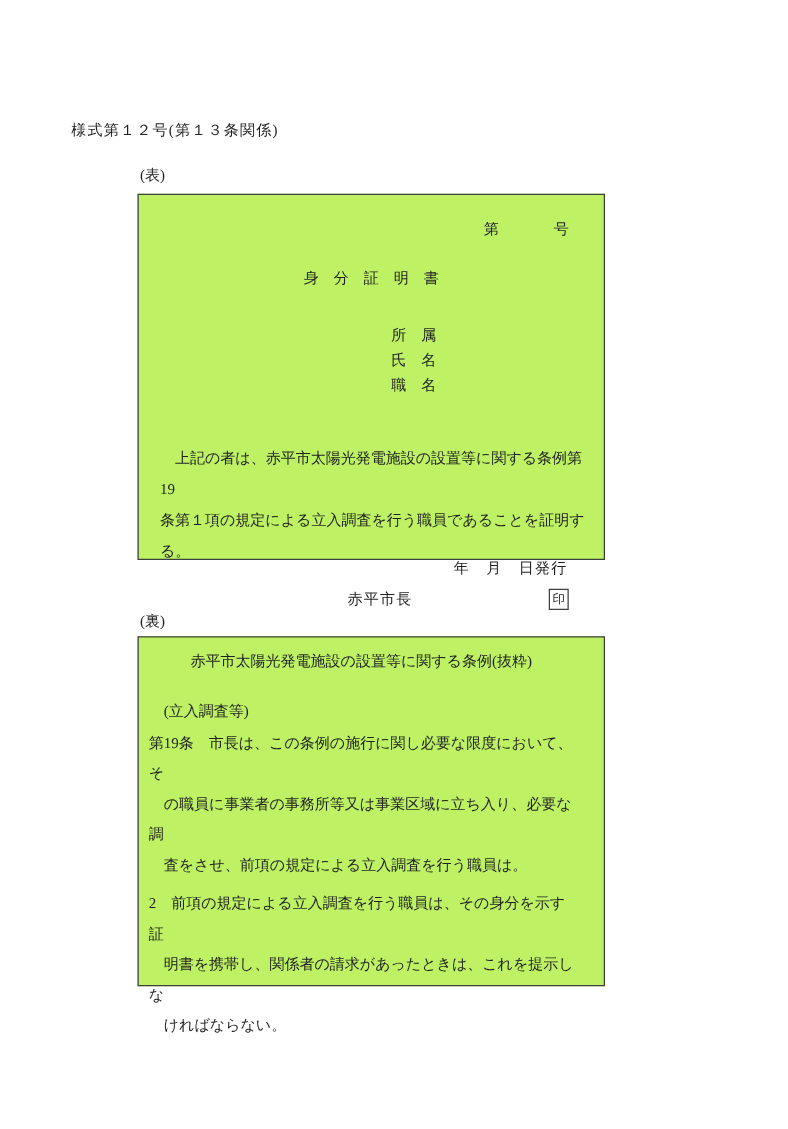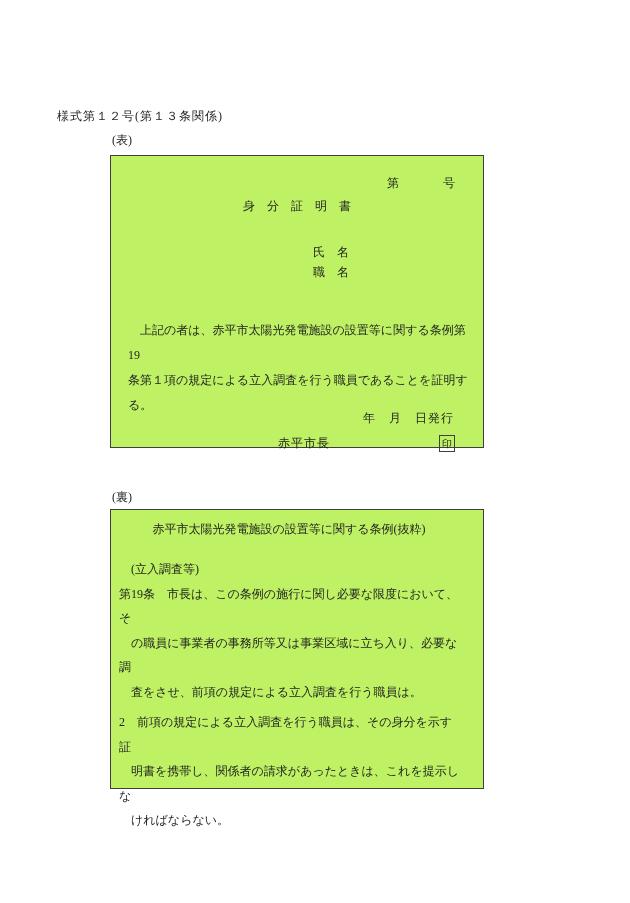--- a/index.html
+++ b/index.html
@@ -10,41 +10,41 @@
   .sheet {
     position: relative;
     width: 630px; height: 903px;
     background: #ffffff;
     font-family: "Liberation Serif", "DejaVu Serif", serif;
     font-size: 12px;
     color: #1f1f1f;
     overflow: hidden;
   }
   .form-number {
-    position: absolute; left: 57px; top: 108px;
+    position: absolute; left: 57px; top: 96px;
     letter-spacing: 1px; line-height: 16px;
     white-space: pre-line;
   }
   .side-label { position: absolute; line-height: 16px; }
   .front-side-label { left: 112px; top: 132px; }
   .back-side-label  { left: 112px; top: 489px; }
   .box {
     position: absolute; left: 110px; width: 374px;
     border: 1px solid #3f3f3f; box-sizing: border-box;
     background: #bef264;
   }
   .front-box { top: 155px; height: 293px; padding: 0 14px; }
   .back-box  { top: 509px; height: 280px; padding: 7px 24px 0 8px; }
 
   
   .doc-number {
     margin-top: 20px; text-align: right; padding-right: 12px;
     letter-spacing: 2px; line-height: 14px; white-space: pre-line;
   }
-  .cert-title { margin-top: 8px; text-align: center; line-height: 16px; white-space: pre-line; }
+  .cert-title { margin-top: 24px; text-align: center; line-height: 16px; white-space: pre-line; }
   .fields { margin-top: 28px; margin-left: 188px; line-height: 20px; }
   .field-line { white-space: pre-line; }
   .cert-body { margin-top: 36px; margin-left: 3px; line-height: 25px; white-space: pre-line; }
   .issue-date { margin-top: -8px; text-align: right; padding-right: 15px; line-height: 16px; letter-spacing: 1px; white-space: pre-line; }
   .mayor-row { margin-top: 9px; display: flex; align-items: flex-end; }
   .issuer { margin-left: 153px; letter-spacing: 1px; white-space: pre-line; }
   .seal {
     margin-left: auto; margin-right: 14px;
     width: 16px; height: 17px; box-sizing: border-box;
     border: 1px solid #3f3f3f;
@@ -62,20 +62,21 @@
 <div class="sheet">
 
   <div class="form-number">様式第１２号(第１３条関係)</div>
 
   <div class="side-label front-side-label">(表)</div>
 
   <div class="box front-box">
     <div class="doc-number">第　　　号</div>
     <div class="cert-title">身　分　証　明　書</div>
     <div class="fields">
+      <div class="field-line">所　属</div>
       <div class="field-line">氏　名</div>
       <div class="field-line">職　名</div>
     </div>
     <div class="cert-body">　上記の者は、赤平市太陽光発電施設の設置等に関する条例第19
 条第１項の規定による立入調査を行う職員であることを証明す
 る。</div>
     <div class="issue-date">年　月　日発行</div>
     <div class="mayor-row">
       <span class="issuer">赤平市長</span>
       <span class="seal">印</span>

